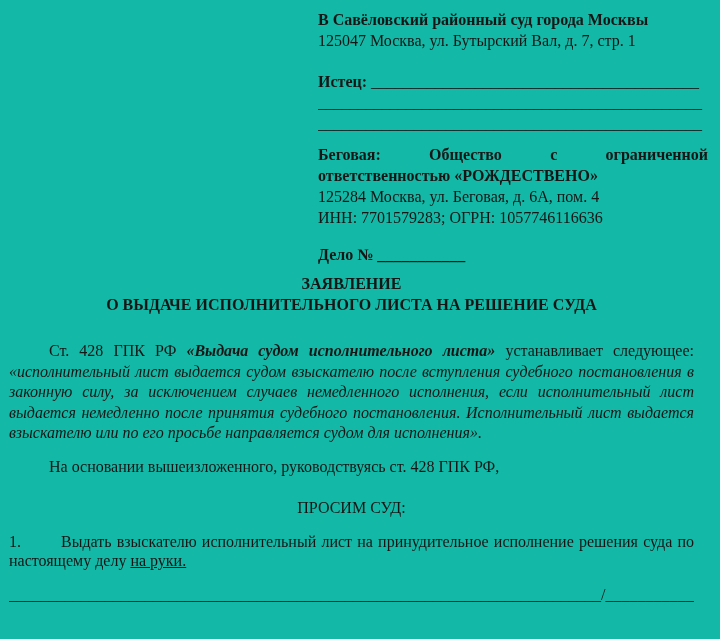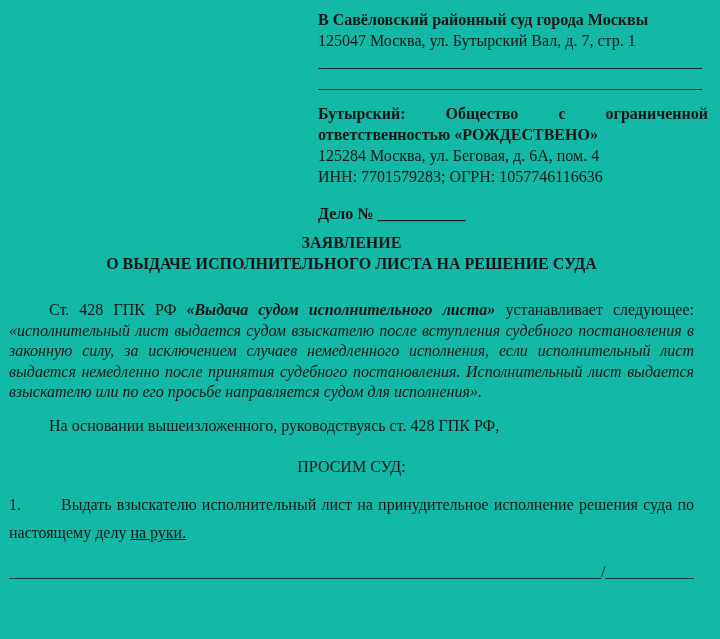--- a/index.html
+++ b/index.html
@@ -48,44 +48,45 @@
     line-height: 21px;
   }
   .request-heading {
     margin-top: 20px;
     text-align: center;
     line-height: 21px;
   }
   .item {
     margin-top: 14px;
     text-align: justify;
-    line-height: 28px;
+    line-height: 19px;
   }
   .item .num { display: inline-block; width: 52px; }
   .underlined { text-decoration: underline; }
   .signature-line {
     margin-top: 14px;
     white-space: nowrap;
     overflow: hidden;
     line-height: 21px;
   }
 </style>
 </head>
 <body>
 
 <div class="page">
 
   <div class="addr-block">
     <p class="b">В Савёловский районный суд города Москвы</p>
     <p>125047 Москва, ул. Бутырский Вал, д. 7, стр. 1</p>
 
+    <p class="mt20 fill-inline"><span class="b">Истец:</span> <span>_________________________________________</span></p>
     <p class="lh22 fill">________________________________________________</p>
     <p class="lh22 fill">________________________________________________</p>
 
-    <p class="b just mt10"><span>Бутырский:</span> <span>Общество с ограниченной ответственностью «РОЖДЕСТВЕНО»</span></p>
+    <p class="b just mt10"><span>Беговая:</span> <span>Общество с ограниченной ответственностью «РОЖДЕСТВЕНО»</span></p>
     <p>125284 Москва, ул. Беговая, д. 6А, пом. 4</p>
     <p>ИНН: 7701579283; ОГРН: 1057746116636</p>
 
     <p class="b mt16 fill-inline"><span>Дело №</span> <span>___________</span></p>
   </div>
 
   <div class="doc-title">
     <p>ЗАЯВЛЕНИЕ</p>
     <p>О ВЫДАЧЕ ИСПОЛНИТЕЛЬНОГО ЛИСТА НА РЕШЕНИЕ СУДА</p>
   </div>

